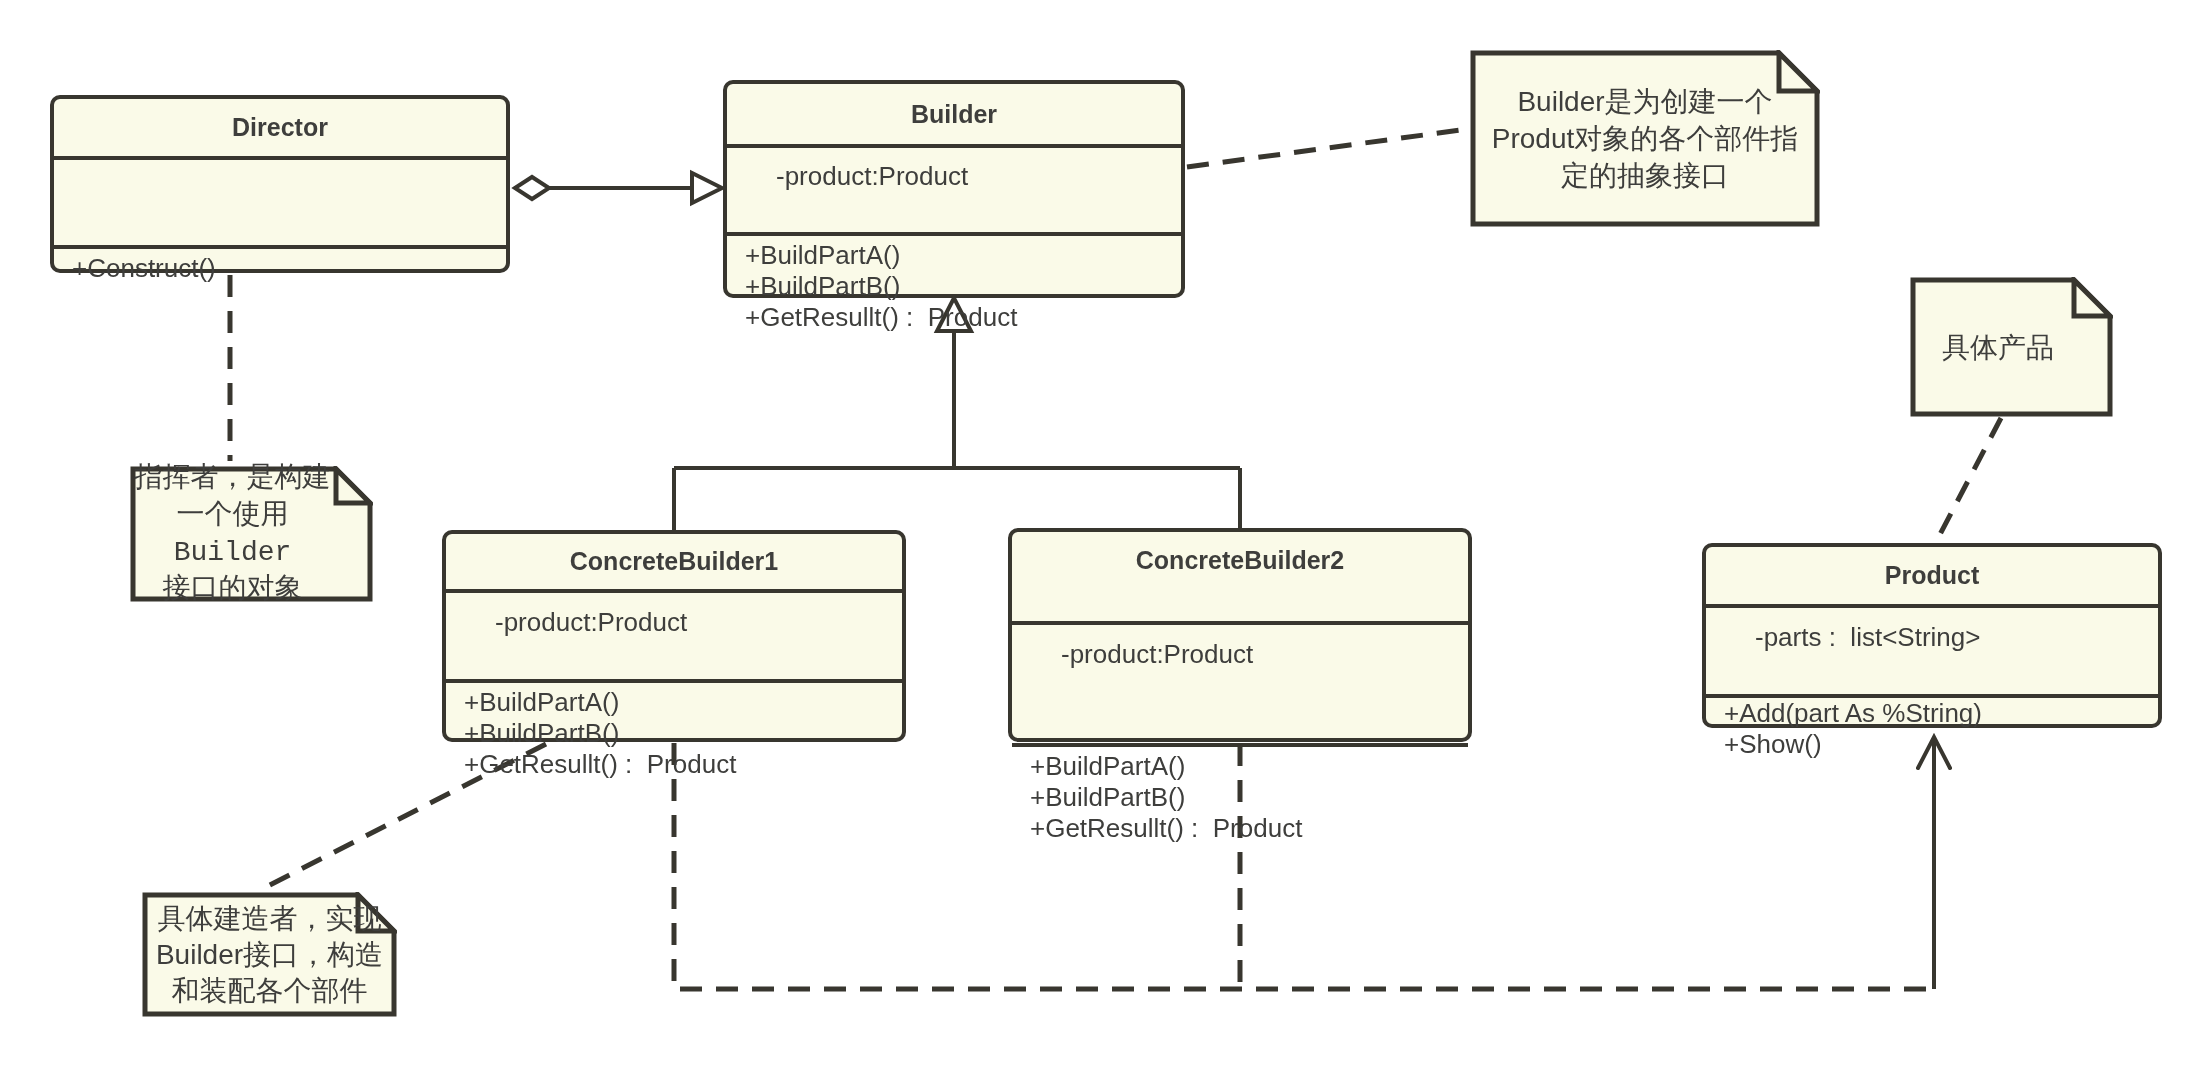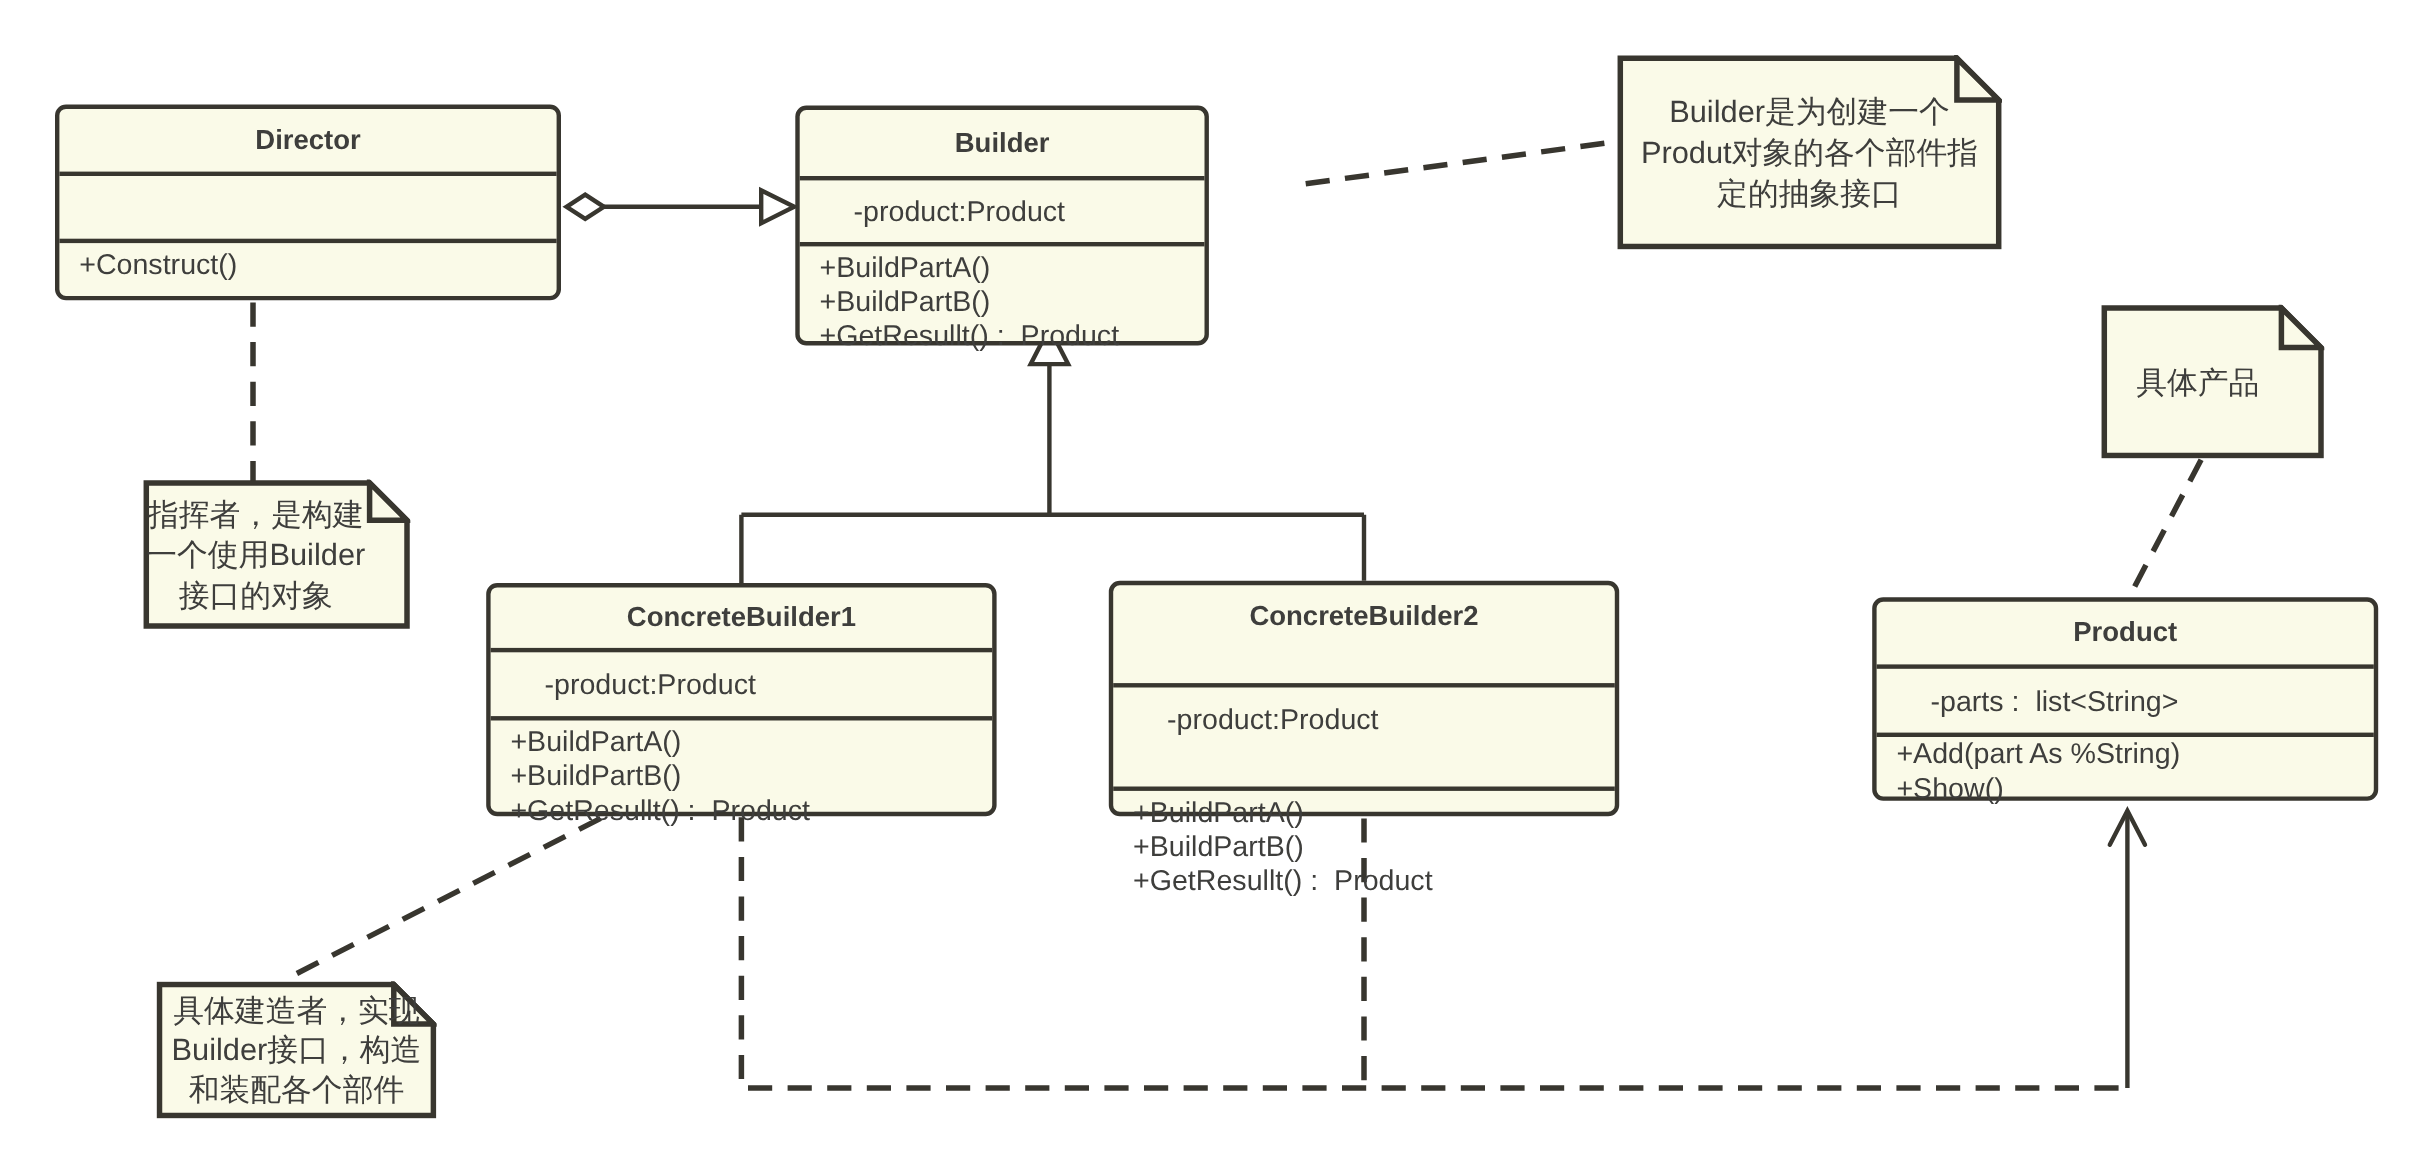--- a/index.html
+++ b/index.html
@@ -15,21 +15,21 @@
   .open-arrow{fill:none;stroke:var(--line);stroke-width:4;stroke-linecap:round;}
 
   .uml-class{position:absolute;box-sizing:border-box;background:var(--fill);
     border:4px solid var(--line);border-radius:10px;display:flex;flex-direction:column;
     color:var(--text);}
   .cls-title{display:flex;align-items:center;justify-content:center;
     font-weight:bold;font-size:25px;box-sizing:border-box;flex:0 0 auto;}
   .cls-attrs{border-top:4px solid var(--line);box-sizing:border-box;flex:0 0 auto;
     display:flex;flex-direction:column;justify-content:center;padding-left:31px;}
   .cls-methods{border-top:4px solid var(--line);box-sizing:border-box;flex:1 1 auto;
-    padding-top:4px;}
+    padding-top:4px;margin-top:28px;}
   .member{font-size:26px;line-height:31px;padding-left:18px;white-space:pre;}
 
   .uml-note{position:absolute;box-sizing:border-box;color:var(--text);}
   .uml-note svg{position:absolute;left:0;top:0;}
   .note-fill{fill:var(--fill);stroke:var(--line);stroke-width:5;stroke-linejoin:miter;}
   .note-text{position:absolute;left:0;top:0;right:0;bottom:0;display:flex;
     flex-direction:column;align-items:center;justify-content:center;text-align:center;
     font-size:28px;line-height:37px;}
 </style>
 </head>
@@ -58,21 +58,21 @@
   </svg>
 
   <div class="uml-class" style="left:50px;top:95px;width:460px;height:178px;">
     <div class="cls-title" style="height:57px;">Director</div>
     <div class="cls-attrs" style="height:61px;"></div>
     <div class="cls-methods">
       <div class="member">+Construct()</div>
     </div>
   </div>
 
-  <div class="uml-class" style="left:723px;top:96px;width:376px;height:218px;">
+  <div class="uml-class" style="left:723px;top:80px;width:462px;height:218px;">
     <div class="cls-title" style="height:60px;">Builder</div>
     <div class="cls-attrs" style="height:60px;">
       <div class="member">-product:Product</div>
     </div>
     <div class="cls-methods">
       <div class="member">+BuildPartA()</div>
       <div class="member">+BuildPartB()</div>
       <div class="member">+GetResullt() :  Product</div>
     </div>
   </div>
@@ -117,21 +117,21 @@
       <polygon class="note-fill" points="3,3 309,3 347,41 347,174 3,174"></polygon>
       <polygon class="note-fill" points="309,3 309,41 347,41"></polygon>
     </svg>
     <div class="note-text">
       <div>Builder是为创建一个</div>
       <div>Produt对象的各个部件指</div>
       <div>定的抽象接口</div>
     </div>
   </div>
 
-  <div class="uml-note" style="left:130px;top:436px;width:205px;height:136px;">
+  <div class="uml-note" style="left:130px;top:466px;width:205px;height:136px;font-family:Liberation Mono, monospace;">
     <svg width="243" height="136" viewBox="0 0 243 136">
       <polygon class="note-fill" points="3,3 206,3 240,37 240,133 3,133"></polygon>
       <polygon class="note-fill" points="206,3 206,37 240,37"></polygon>
     </svg>
     <div class="note-text">
       <div>指挥者，是构建</div>
       <div>一个使用Builder</div>
       <div>接口的对象</div>
     </div>
   </div>

